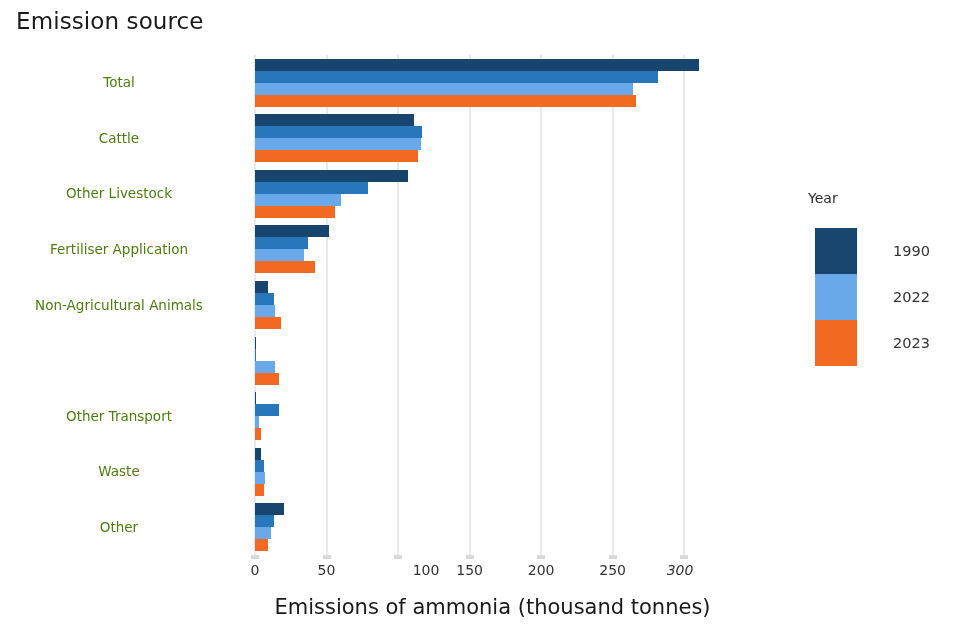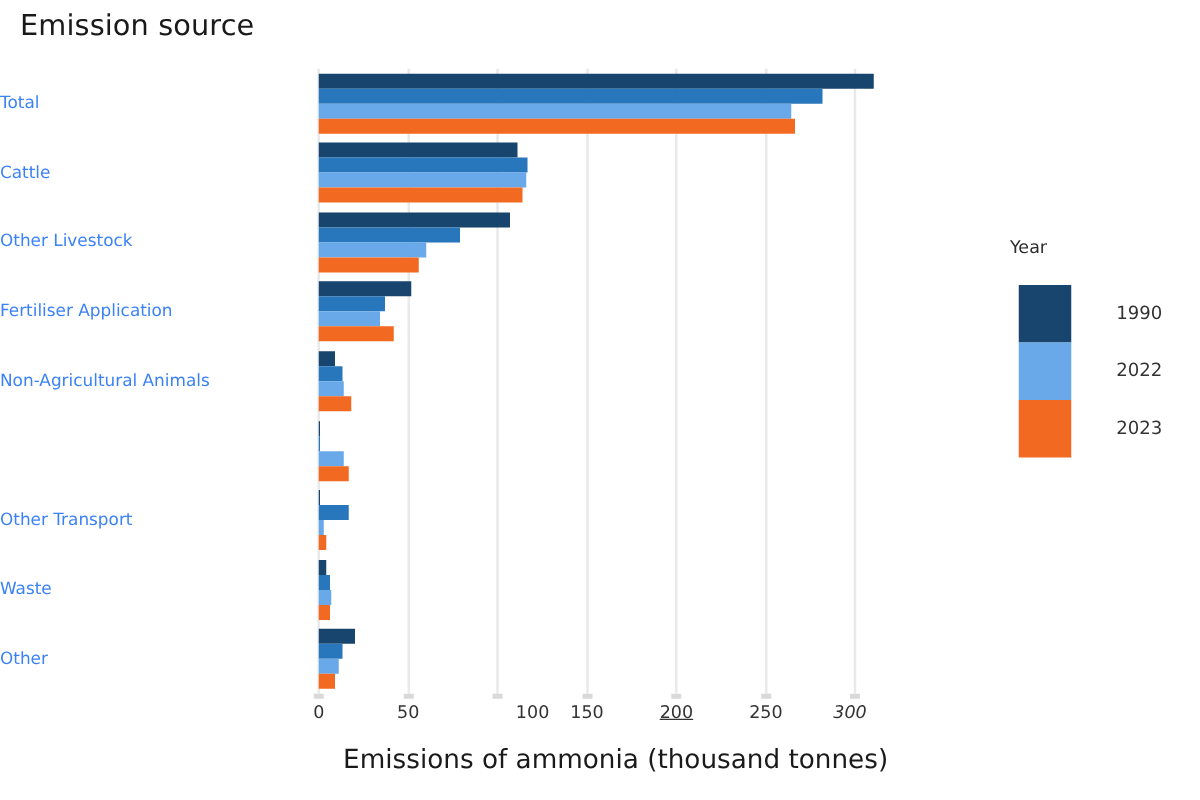--- a/index.html
+++ b/index.html
@@ -80,23 +80,23 @@
     position: absolute;
     left: 0;
     top: 55px;
     width: 238px;
     height: 500px;
   }
   .ylabel {
     position: absolute;
     right: 0;
     width: 238px;
-    text-align: left;
+    text-align: center;
     font-size: 13.5px;
-    color: #3b82f6;
+    color: #4d7c0f;
     line-height: 17px;
     white-space: pre-line;
   }
 
   
   .xaxis {
     position: absolute;
     left: 255px;
     top: 555px;
     width: 475px;
@@ -248,21 +248,21 @@
   <div class="xaxis">
       <div class="xtick-mark" style="left: 0px;"></div>
       <div class="xtick-label" style="left: 0px;">0</div>
       <div class="xtick-mark" style="left: 71.5361px;"></div>
       <div class="xtick-label" style="left: 71.5361px;">50</div>
       <div class="xtick-mark" style="left: 143.072px;"></div>
       <div class="xtick-label" style="left: 143.072px; margin-left: 28px;">100</div>
       <div class="xtick-mark" style="left: 214.608px;"></div>
       <div class="xtick-label" style="left: 214.608px;">150</div>
       <div class="xtick-mark" style="left: 286.145px;"></div>
-      <div class="xtick-label" style="left: 286.145px; text-decoration: underline;">200</div>
+      <div class="xtick-label" style="left: 286.145px;">200</div>
       <div class="xtick-mark" style="left: 357.681px;"></div>
       <div class="xtick-label" style="left: 357.681px;">250</div>
       <div class="xtick-mark" style="left: 429.217px;"></div>
       <div class="xtick-label" style="left: 425px; font-style: italic;">300</div>
     </div>
 
   <div class="xaxis-title">Emissions of ammonia (thousand tonnes)</div>
 
   <div class="legend">
     <div class="legend-title">Year</div>

